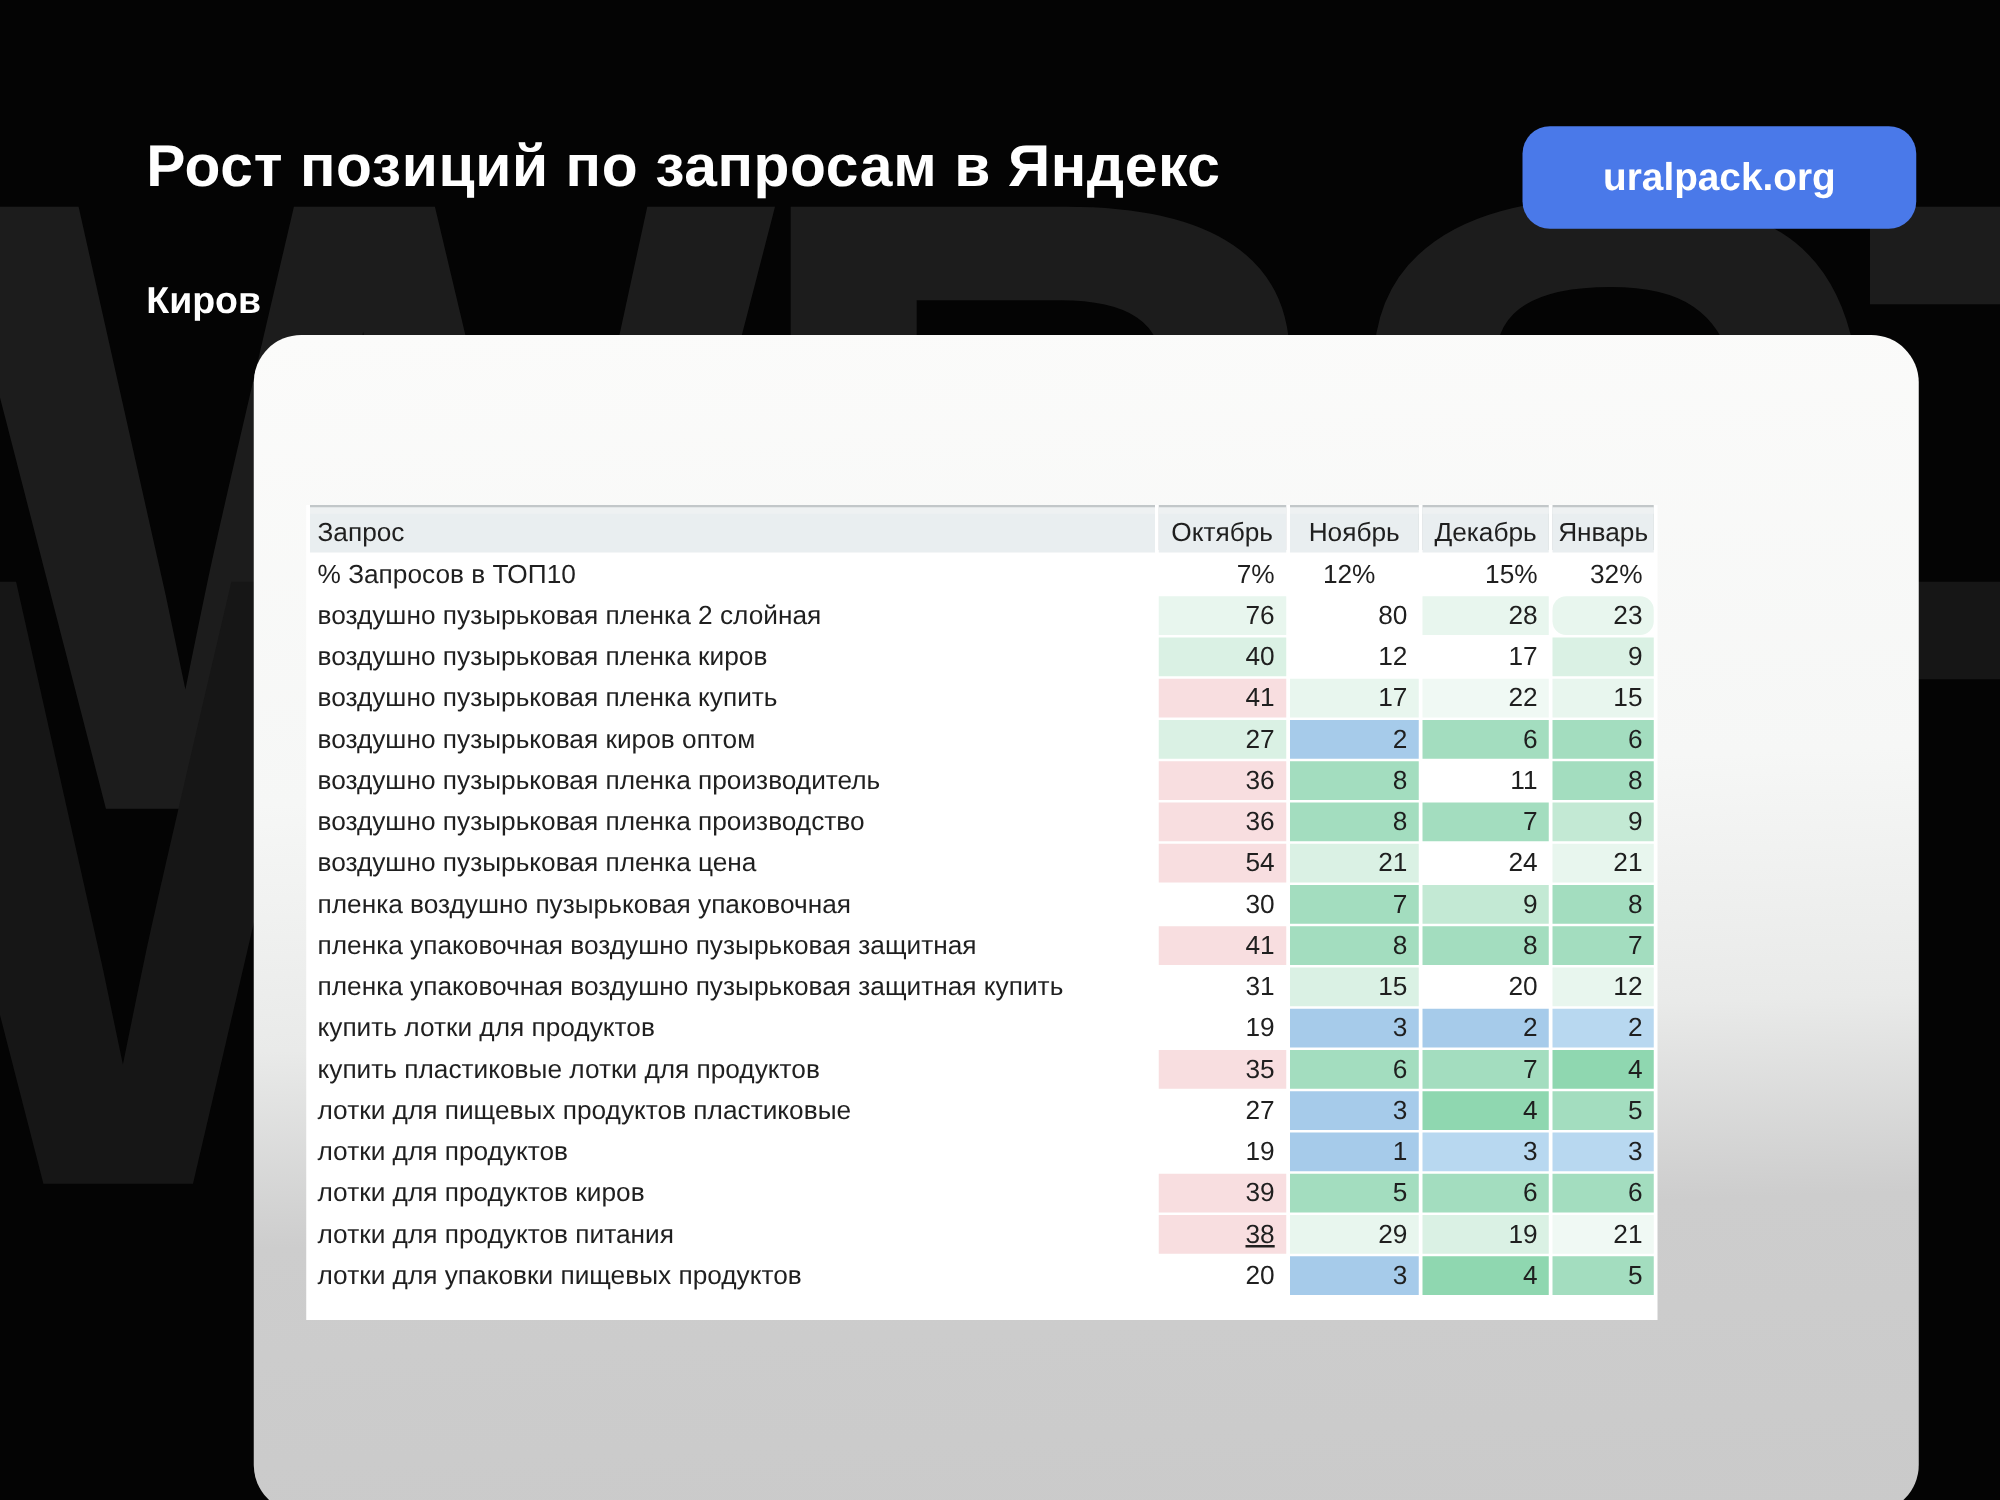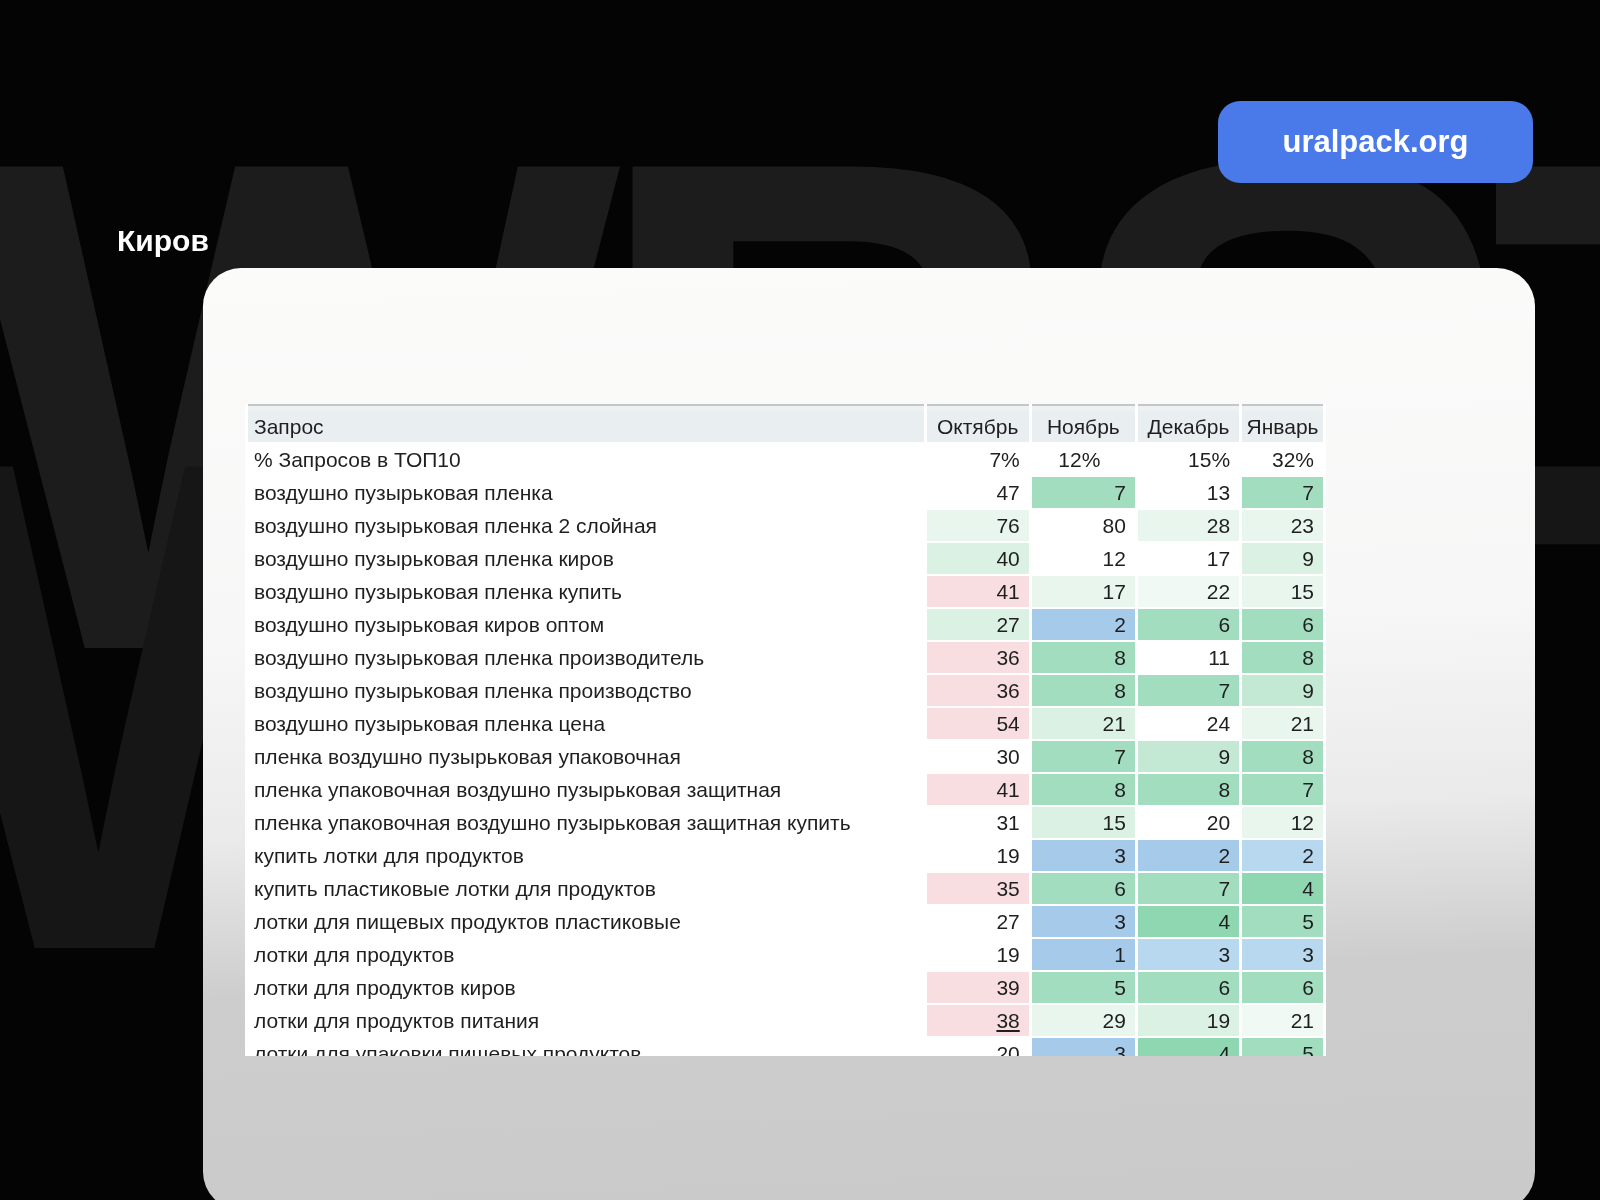--- a/index.html
+++ b/index.html
@@ -62,20 +62,21 @@
   }
 </style>
 </head>
 <body>
 
 <div class="stage">
 
   <div class="wm wm-1">WBSTR</div>
   <div class="wm wm-2">WBSTR</div>
 
+  <div class="title">Рост позиций по запросам в Яндекс</div>
   <div class="subtitle">Киров</div>
 
   <div class="badge">
     <span>uralpack.org</span>
   </div>
 
   <div class="card">
     <div class="table-clip">
       <table class="postable">
         <colgroup>
@@ -96,32 +97,25 @@
         </thead>
         <tbody>
             <tr>
               <td class="q">% Запросов в ТОП10</td>
               <td class="v" style="background: rgb(255, 255, 255);">7%</td>
               <td class="v" style="background: rgb(255, 255, 255); text-align: center;">12%</td>
               <td class="v" style="background: rgb(255, 255, 255);">15%</td>
               <td class="v" style="background: rgb(255, 255, 255);">32%</td>
             </tr>
             <tr>
-              <td class="q">воздушно пузырьковая пленка</td>
-              <td class="v" style="background: rgb(255, 255, 255);">47</td>
-              <td class="v" style="background: rgb(163, 221, 191);">7</td>
-              <td class="v" style="background: rgb(255, 255, 255);">13</td>
-              <td class="v" style="background: rgb(163, 221, 191);">7</td>
-            </tr>
-            <tr>
               <td class="q">воздушно пузырьковая пленка 2 слойная</td>
               <td class="v" style="background: rgb(232, 246, 238);">76</td>
               <td class="v" style="background: rgb(255, 255, 255);">80</td>
               <td class="v" style="background: rgb(232, 246, 238);">28</td>
-              <td class="v" style="background: rgb(232, 246, 238);">23</td>
+              <td class="v" style="background: rgb(232, 246, 238); border-radius: 11px;">23</td>
             </tr>
             <tr>
               <td class="q">воздушно пузырьковая пленка киров</td>
               <td class="v" style="background: rgb(218, 241, 228);">40</td>
               <td class="v" style="background: rgb(255, 255, 255);">12</td>
               <td class="v" style="background: rgb(255, 255, 255);">17</td>
               <td class="v" style="background: rgb(218, 241, 228);">9</td>
             </tr>
             <tr>
               <td class="q">воздушно пузырьковая пленка купить</td>

